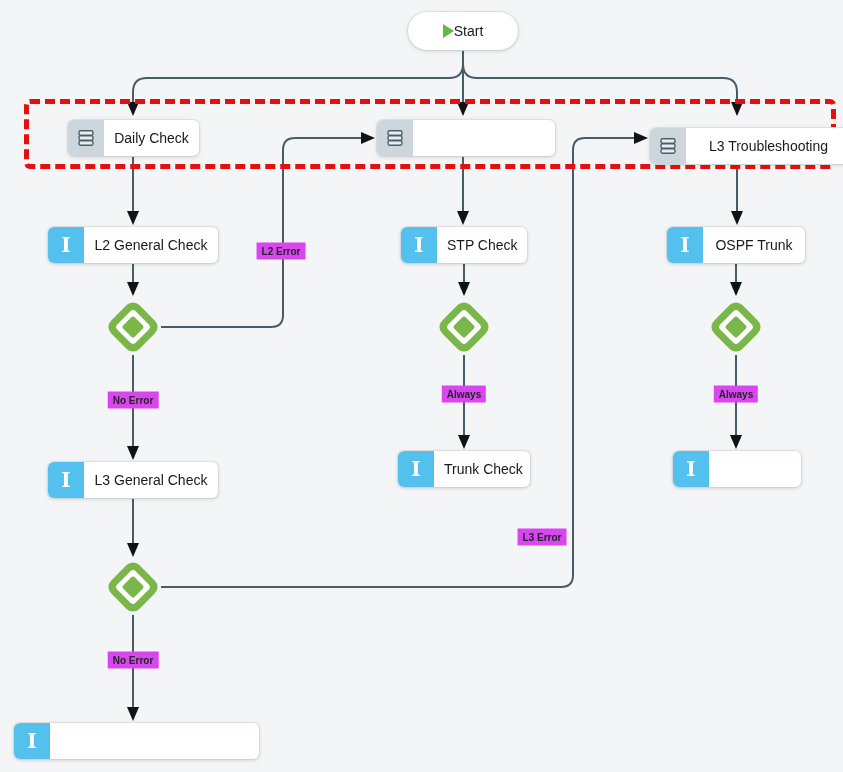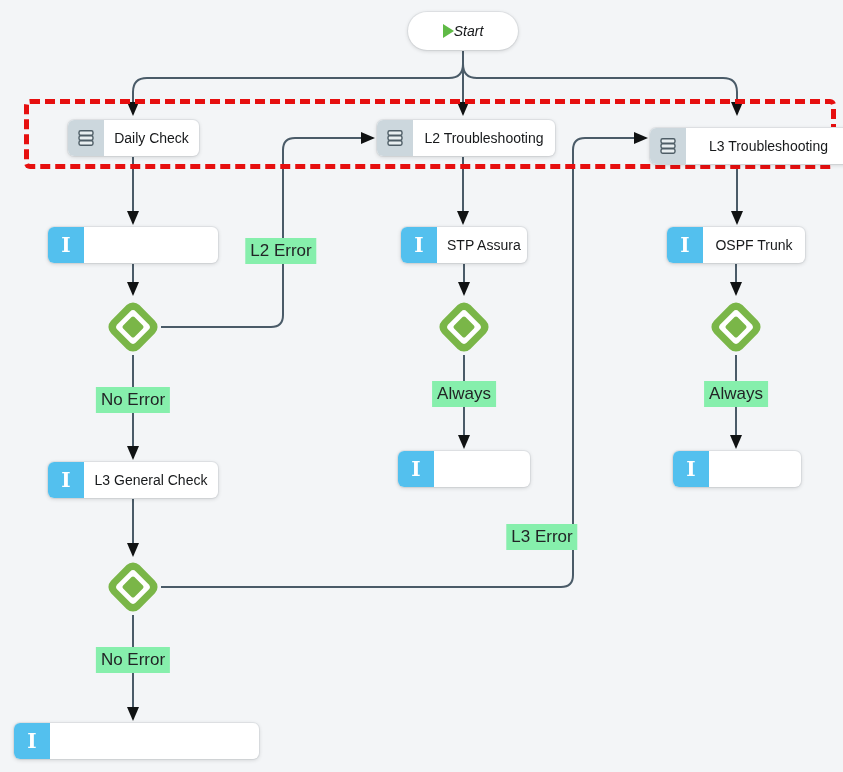--- a/index.html
+++ b/index.html
@@ -32,21 +32,21 @@
   .node-label {
     flex:1; display:flex; align-items:center; justify-content:center;
     padding:0 10px; font-size:14px; color:#17191b; white-space:nowrap;
   }
   
   .start-node {
     position:absolute; left:408px; top:12px; width:110px; height:38px;
     background:#ffffff; border-radius:19px; z-index:3;
     display:flex; align-items:center; justify-content:center; gap:0;
     box-shadow:0 1px 4px rgba(0,0,0,.16), 0 0 0 1px #e6e9ec;
-    font-size:14px; color:#17191b;font-style:italic;
+    font-size:14px; color:#17191b;
   }
   .play-tri {
     width:0; height:0;
     border-top:7px solid transparent; border-bottom:7px solid transparent;
     border-left:11px solid #5fba46;
   }
 
   
   .diamond {
     position:absolute; width:40px; height:40px; transform:rotate(45deg);
@@ -55,22 +55,22 @@
   }
   .d-white {
     width:26px; height:26px; background:#ffffff; border-radius:4px;
     display:flex; align-items:center; justify-content:center;
   }
   .d-core { width:16px; height:16px; background:#7ab648; border-radius:2px; }
 
   
   .edge-label {
     position:absolute; transform:translate(-50%,-50%);
-    background:#86efac; padding:3px 5px; font-size:17px; color:#222426;
-    white-space:nowrap; z-index:2;
+    background:#d946ef; padding:3px 5px; font-size:10px; color:#222426;
+    white-space:nowrap; z-index:2;font-weight:bold;
   }
 </style>
 </head>
 <body>
 
 <div id="canvas">
 
   <svg id="edges" width="843" height="772">
     <defs>
       <marker id="arrow" markerUnits="userSpaceOnUse" markerWidth="16" markerHeight="14" refX="12" refY="6" orient="auto">
@@ -133,57 +133,58 @@
   <div class="flow-node" style="left:377px;top:120px;width:178px">
     <span class="node-icon stack">
       <svg width="20" height="20" viewBox="0 0 20 20">
         <g fill="#e8eef0" stroke="#4e5d66" stroke-width="1.4">
           <rect x="3" y="2.8" width="14" height="4.4" rx="1.6"></rect>
           <rect x="3" y="7.8" width="14" height="4.4" rx="1.6"></rect>
           <rect x="3" y="12.8" width="14" height="4.4" rx="1.6"></rect>
         </g>
       </svg>
     </span>
-    <span class="node-label">L2 Troubleshooting</span>
   </div>
 
   <div class="flow-node" style="left:650px;top:128px;width:201px">
     <span class="node-icon stack">
       <svg width="20" height="20" viewBox="0 0 20 20">
         <g fill="#e8eef0" stroke="#4e5d66" stroke-width="1.4">
           <rect x="3" y="2.8" width="14" height="4.4" rx="1.6"></rect>
           <rect x="3" y="7.8" width="14" height="4.4" rx="1.6"></rect>
           <rect x="3" y="12.8" width="14" height="4.4" rx="1.6"></rect>
         </g>
       </svg>
     </span>
     <span class="node-label">L3 Troubleshooting</span>
   </div>
 
   <div class="flow-node" style="left:48px;top:227px;width:170px">
     <span class="node-icon info">I</span>
+    <span class="node-label">L2 General Check</span>
   </div>
 
   <div class="flow-node" style="left:401px;top:227px;width:126px">
     <span class="node-icon info">I</span>
-    <span class="node-label">STP Assura</span>
+    <span class="node-label">STP Check</span>
   </div>
 
   <div class="flow-node" style="left:667px;top:227px;width:138px">
     <span class="node-icon info">I</span>
     <span class="node-label">OSPF Trunk</span>
   </div>
 
   <div class="flow-node" style="left:48px;top:462px;width:170px">
     <span class="node-icon info">I</span>
     <span class="node-label">L3 General Check</span>
   </div>
 
   <div class="flow-node" style="left:398px;top:451px;width:132px">
     <span class="node-icon info">I</span>
+    <span class="node-label">Trunk Check</span>
   </div>
 
   <div class="flow-node" style="left:673px;top:451px;width:128px">
     <span class="node-icon info">I</span>
   </div>
 
   <div class="flow-node" style="left:14px;top:723px;width:245px">
     <span class="node-icon info">I</span>
   </div>
 

